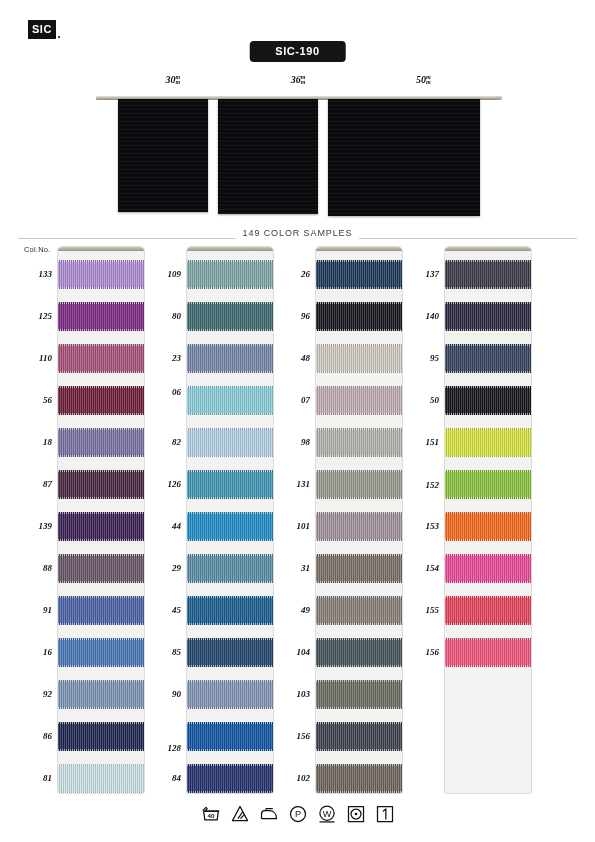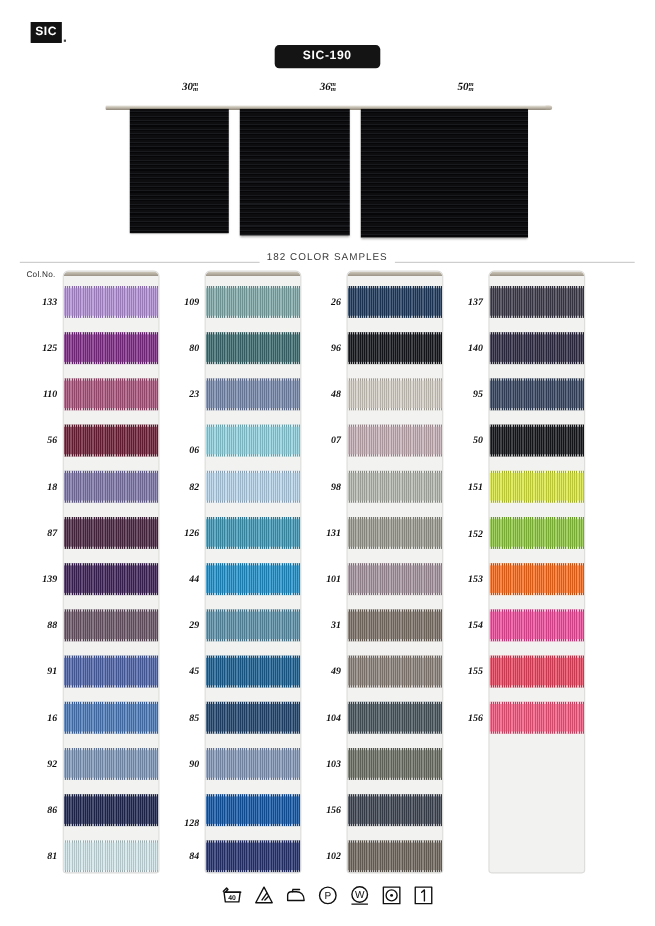--- a/index.html
+++ b/index.html
@@ -258,21 +258,21 @@
       <div class="width-label" style="left: 19%;">30<span class="frac">m<br>m</span></div>
       <div class="width-label" style="left: 50%;">36<span class="frac">m<br>m</span></div>
       <div class="width-label" style="left: 81%;">50<span class="frac">m<br>m</span></div>
     </div>
   <div class="rail"></div>
 <div class="panel" style="left: 22px; width: 90px; height: 113px;"></div>
     <div class="panel" style="left: 122px; width: 100px; height: 115px;"></div>
     <div class="panel" style="left: 232px; width: 152px; height: 117px;"></div>
   </div>
 
-<div class="section-title">182 COLOR SAMPLES</div>
+<div class="section-title">149 COLOR SAMPLES</div>
 <div class="rule left"></div>
 <div class="rule right"></div>
 <div class="colno">Col.No.</div>
 
 <div id="columns-host">
     <div class="col-label" style="left: 18px; top: 273.5px;">133</div>
     <div class="col-label" style="left: 18px; top: 315.5px;">125</div>
     <div class="col-label" style="left: 18px; top: 357.5px;">110</div>
     <div class="col-label" style="left: 18px; top: 399.5px;">56</div>
     <div class="col-label" style="left: 18px; top: 441.5px;">18</div>
@@ -375,21 +375,21 @@
             <div class="tape"></div>
             <div class="edge-top"></div>
             <div class="edge-bot"></div>
           </div>
         </div>
       </div>
     </div>
     <div class="col-label" style="left: 147px; top: 273.5px;">109</div>
     <div class="col-label" style="left: 147px; top: 315.5px;">80</div>
     <div class="col-label" style="left: 147px; top: 357.5px;">23</div>
-    <div class="col-label" style="left: 147px; top: 409px;">06</div>
+    <div class="col-label" style="left: 147px; top: 392px;">06</div>
     <div class="col-label" style="left: 147px; top: 441.5px;">82</div>
     <div class="col-label" style="left: 147px; top: 483.5px;">126</div>
     <div class="col-label" style="left: 147px; top: 525.5px;">44</div>
     <div class="col-label" style="left: 147px; top: 567.5px;">29</div>
     <div class="col-label" style="left: 147px; top: 609.5px;">45</div>
     <div class="col-label" style="left: 147px; top: 651.5px;">85</div>
     <div class="col-label" style="left: 147px; top: 693.5px;">90</div>
     <div class="col-label" style="left: 147px; top: 748px;">128</div>
     <div class="col-label" style="left: 147px; top: 777.5px;">84</div>
     <div class="column" style="left: 186px; height: 546px;">

